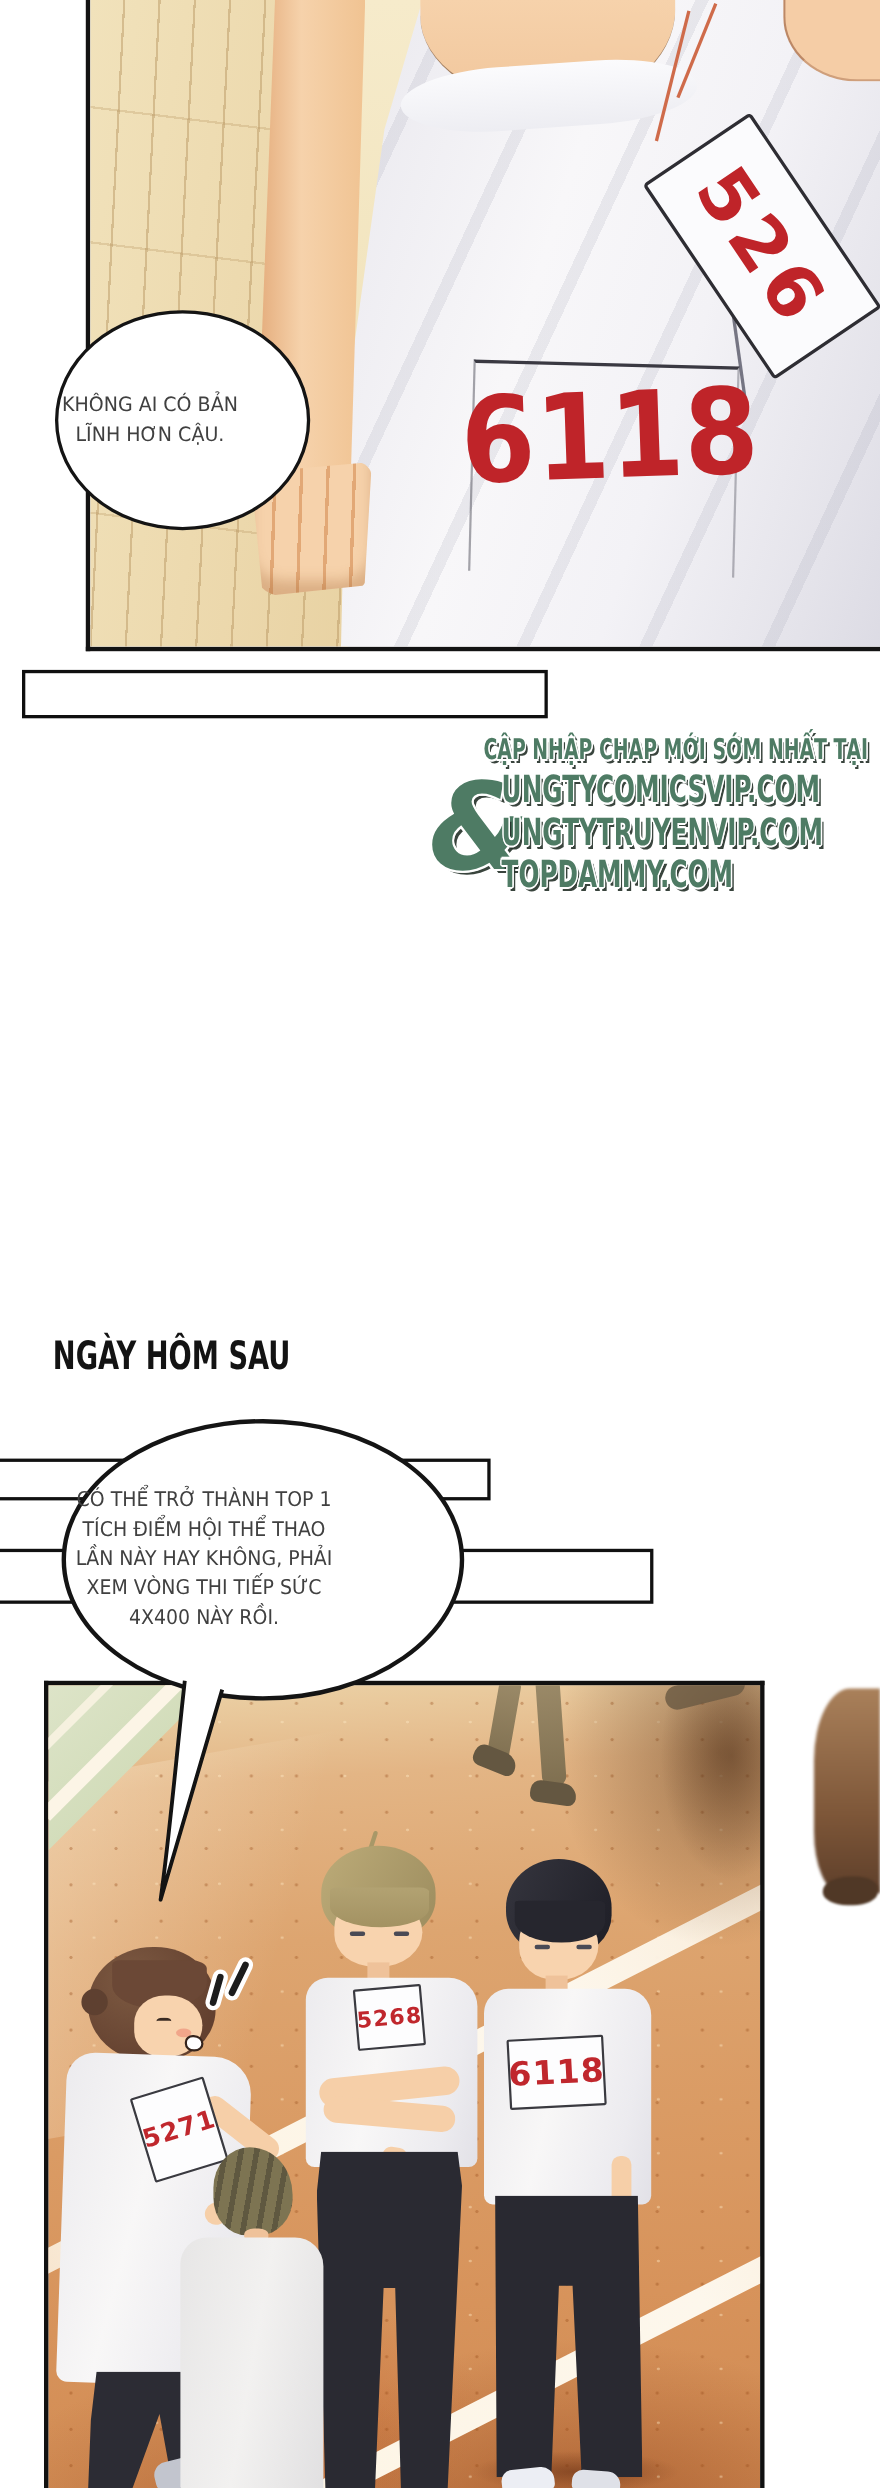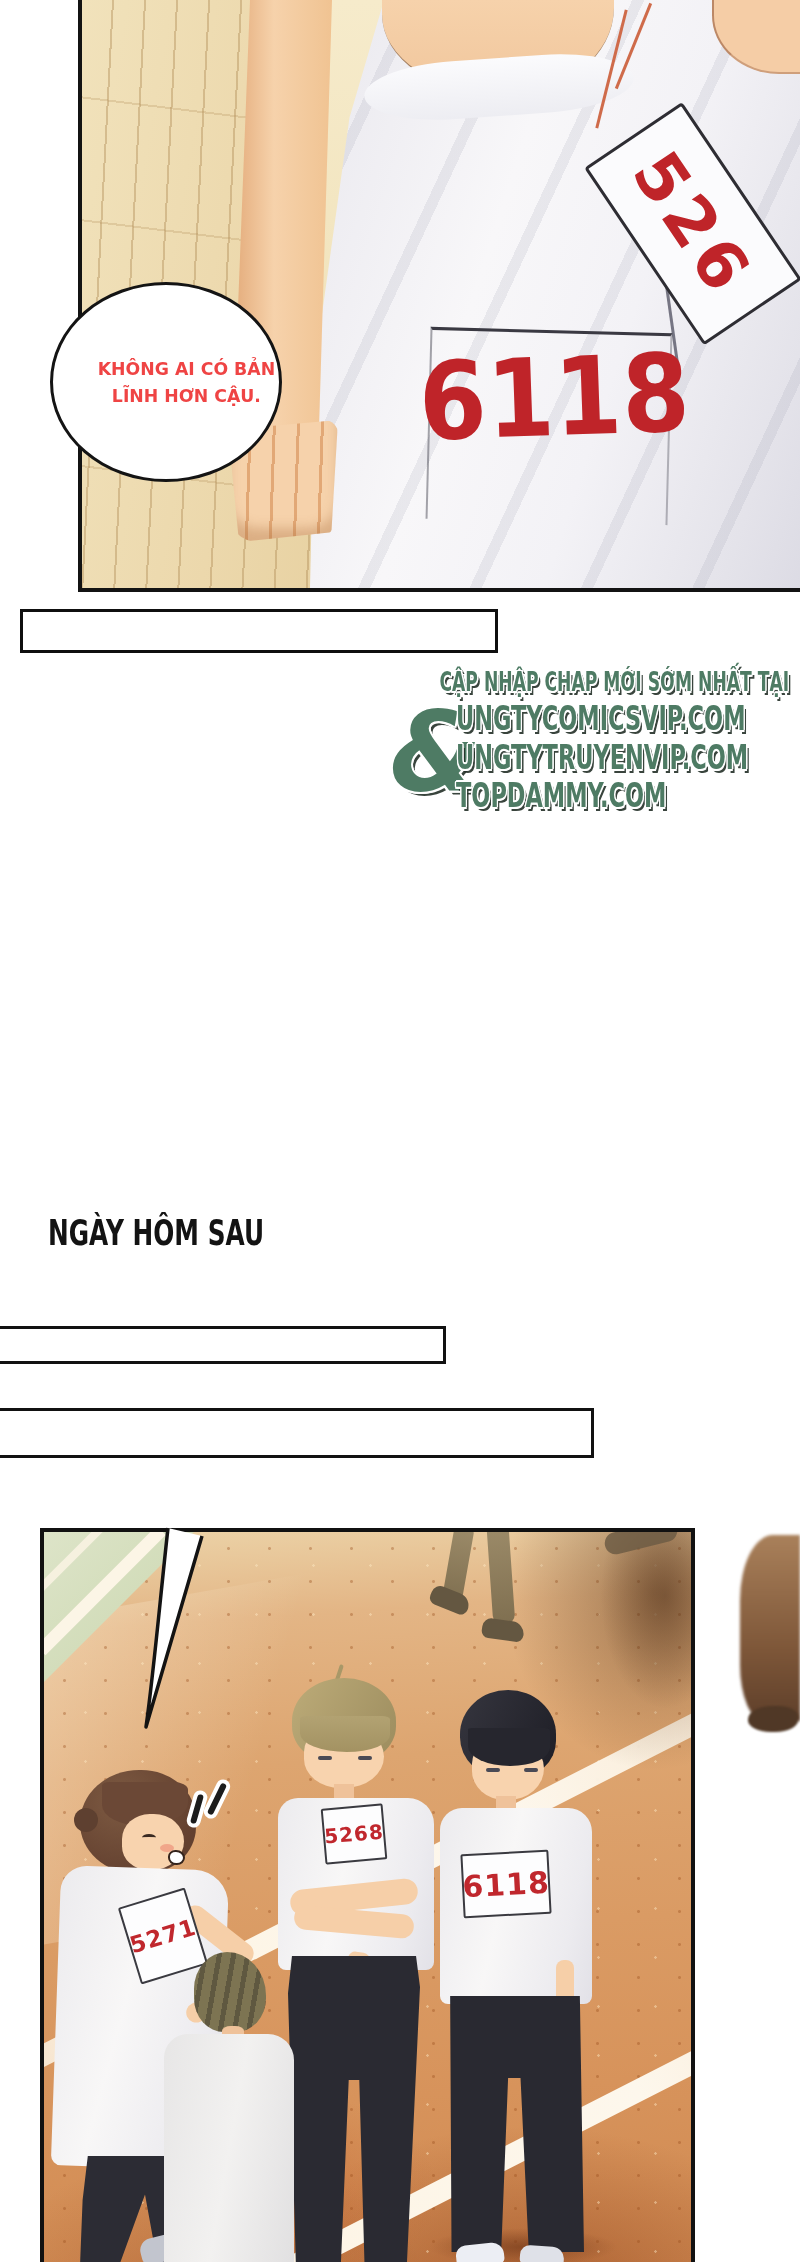--- a/index.html
+++ b/index.html
@@ -48,22 +48,22 @@
     transform:rotate(1.5deg); }
   .bib-front { left:322px; top:344px; width:300px; text-align:center; font-size:108px; font-weight:bold;
     color:#bf2429; line-height:1; transform:rotate(-2deg) scaleX(.9); }
   .bib-side { left:600px; top:102px; width:214px; height:118px; background:#fbfbfd;
     border:3px solid #2e2d33; border-radius:4px; transform:rotate(56deg); transform-origin:left top;
     display:flex; align-items:center; justify-content:center;
     font-size:66px; font-weight:bold; color:#bf2429; letter-spacing:6px; }
 
   
   .bubble { position:absolute; background:#ffffff; border:3.5px solid #141414; border-radius:50%;
-    display:flex; flex-direction:column; align-items:flex-end; justify-content:center;
-    color:#ef4444; font-weight:bold; text-align:center; z-index:20; }
+    display:flex; flex-direction:column; align-items:flex-start; justify-content:center;
+    color:#404040; font-weight:normal; text-align:center; z-index:20; }
   .bubble span { display:block; white-space:nowrap; }
   .b1 { left:50px; top:282px; width:232px; height:200px; font-size:18px; line-height:1.5; }
   .b1 .txt { transform:scaleX(.96); }
   .b2 { left:56px; top:1290px; width:366px; height:256px; font-size:18.5px; line-height:1.44; border-width:4px; }
   .b2 .txt { transform:scaleX(.93); }
   .tail2 { position:absolute; left:130px; top:1520px; z-index:21; }
 
   
   .empty-bar { position:absolute; left:20px; top:609px; width:478px; height:44px; background:#fff; border:3px solid #0f0f0f; }
   .bar2 { position:absolute; background:#fff; border:3px solid #111; z-index:5; }
@@ -313,14 +313,23 @@
     </div>
   </section>
 
   <div class="blob-right"></div>
   <div class="blob-foot"></div>
 
   <svg class="tail2" width="90" height="215" viewBox="0 0 90 215">
     <path d="M 38 8 C 30 80 24 150 16 207 L 72 16" fill="#ffffff" stroke="#131313" stroke-width="3.5" stroke-linejoin="round"></path>
   </svg>
 
+  <div class="bubble b2">
+    <div class="txt">
+      <span>CÓ THỂ TRỞ THÀNH TOP 1</span>
+      <span>TÍCH ĐIỂM HỘI THỂ THAO</span>
+      <span>LẦN NÀY HAY KHÔNG, PHẢI</span>
+      <span>XEM VÒNG THI TIẾP SỨC</span>
+      <span>4X400 NÀY RỒI.</span>
+    </div>
+  </div>
 
 </div>
 
 </body></html>

